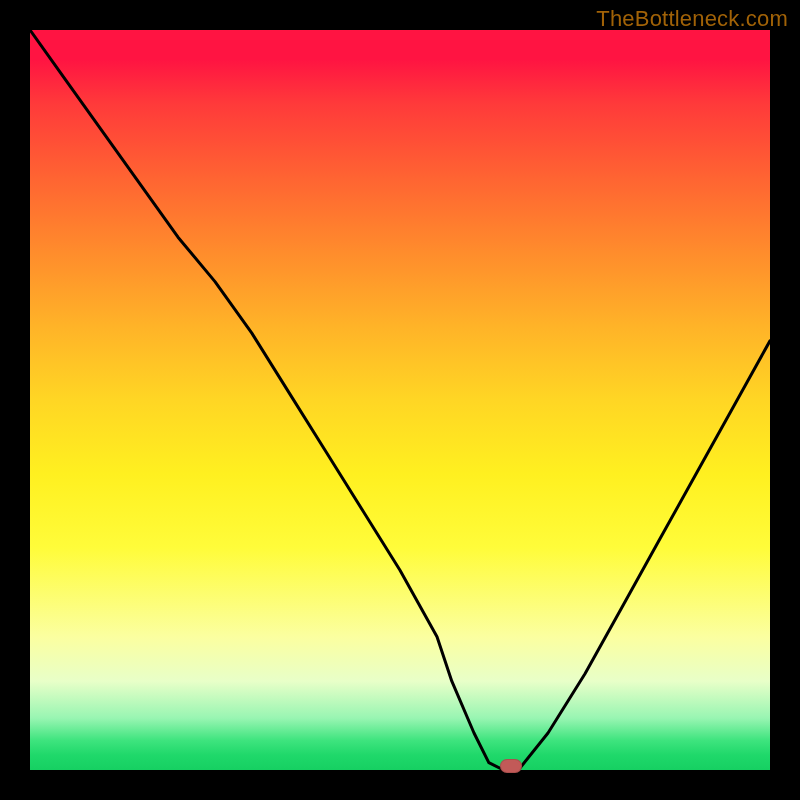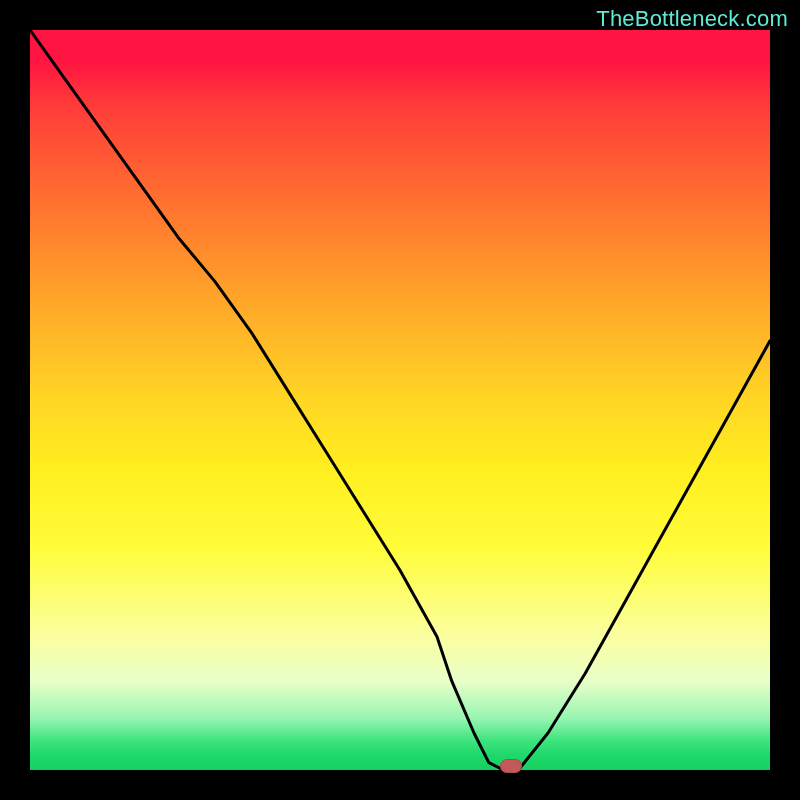--- a/index.html
+++ b/index.html
@@ -39,21 +39,21 @@
       #1fd86a 98%,
       #16d062 100%
     );
   }
   .watermark {
     position: absolute;
     top: 6px;
     right: 12px;
     font-family: Arial, Helvetica, sans-serif;
     font-size: 22px;
-    color: #5eead4;
+    color: #a16207;
     letter-spacing: 0.2px;
     user-select: none;
   }
   svg.curve {
     position: absolute;
     left: 0;
     top: 0;
     width: 740px;
     height: 740px;
   }

